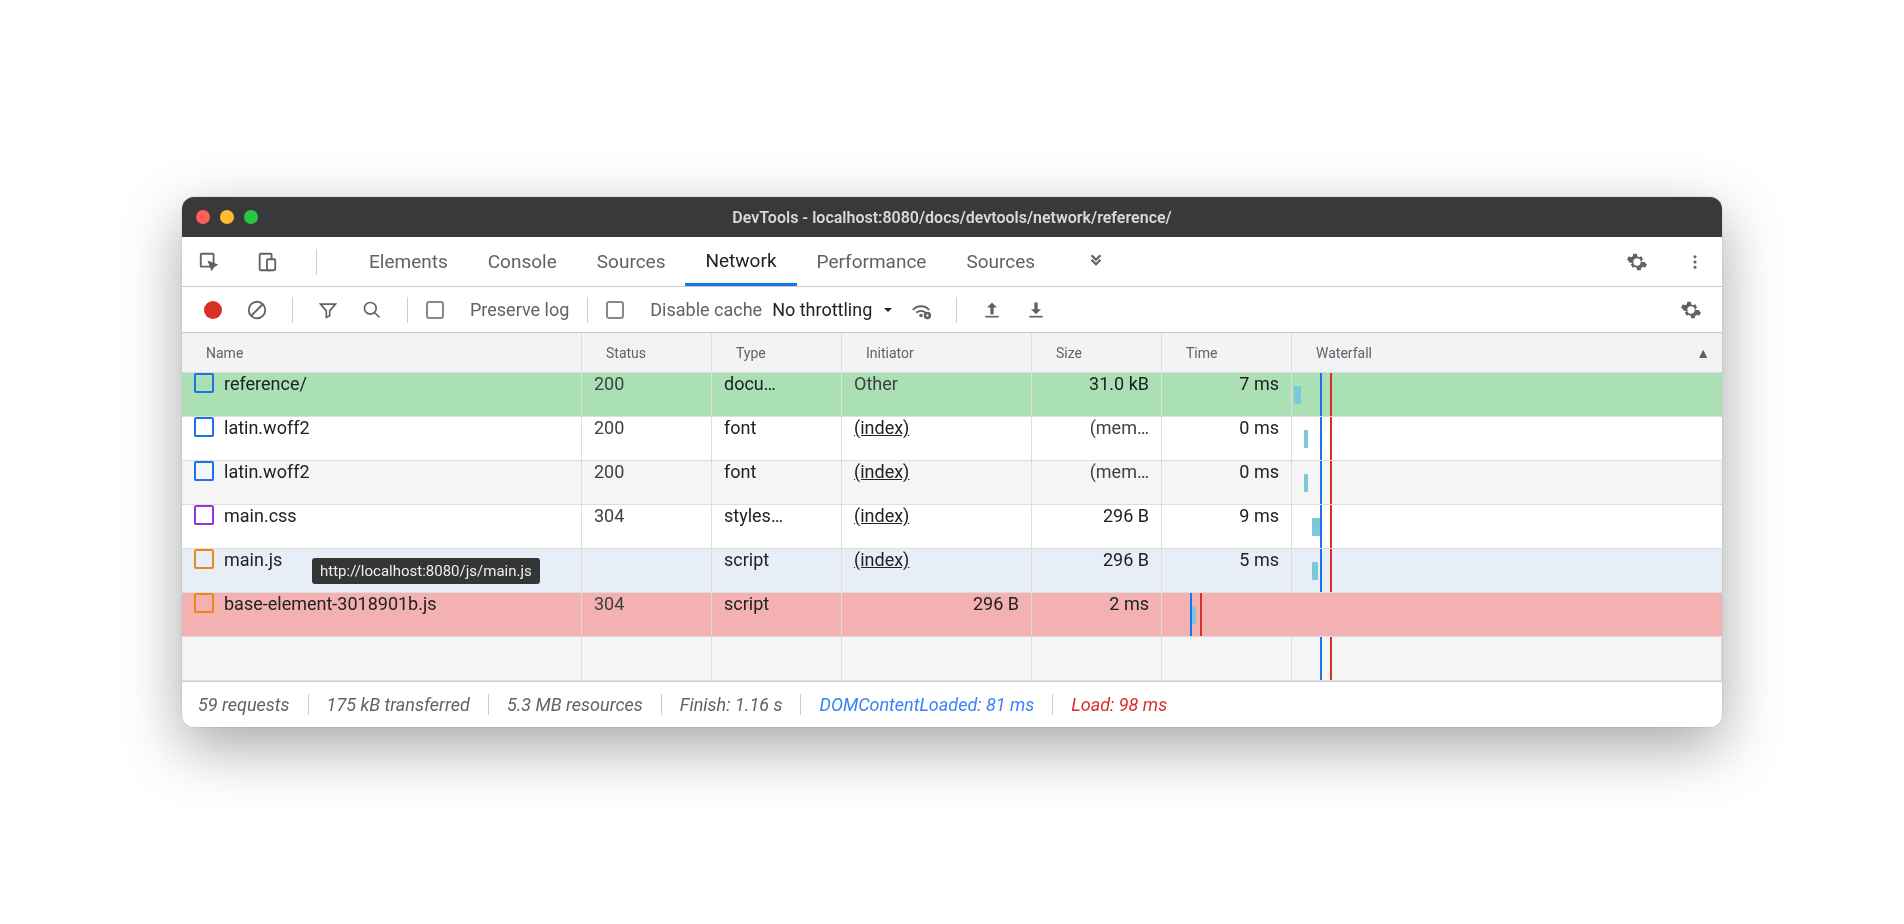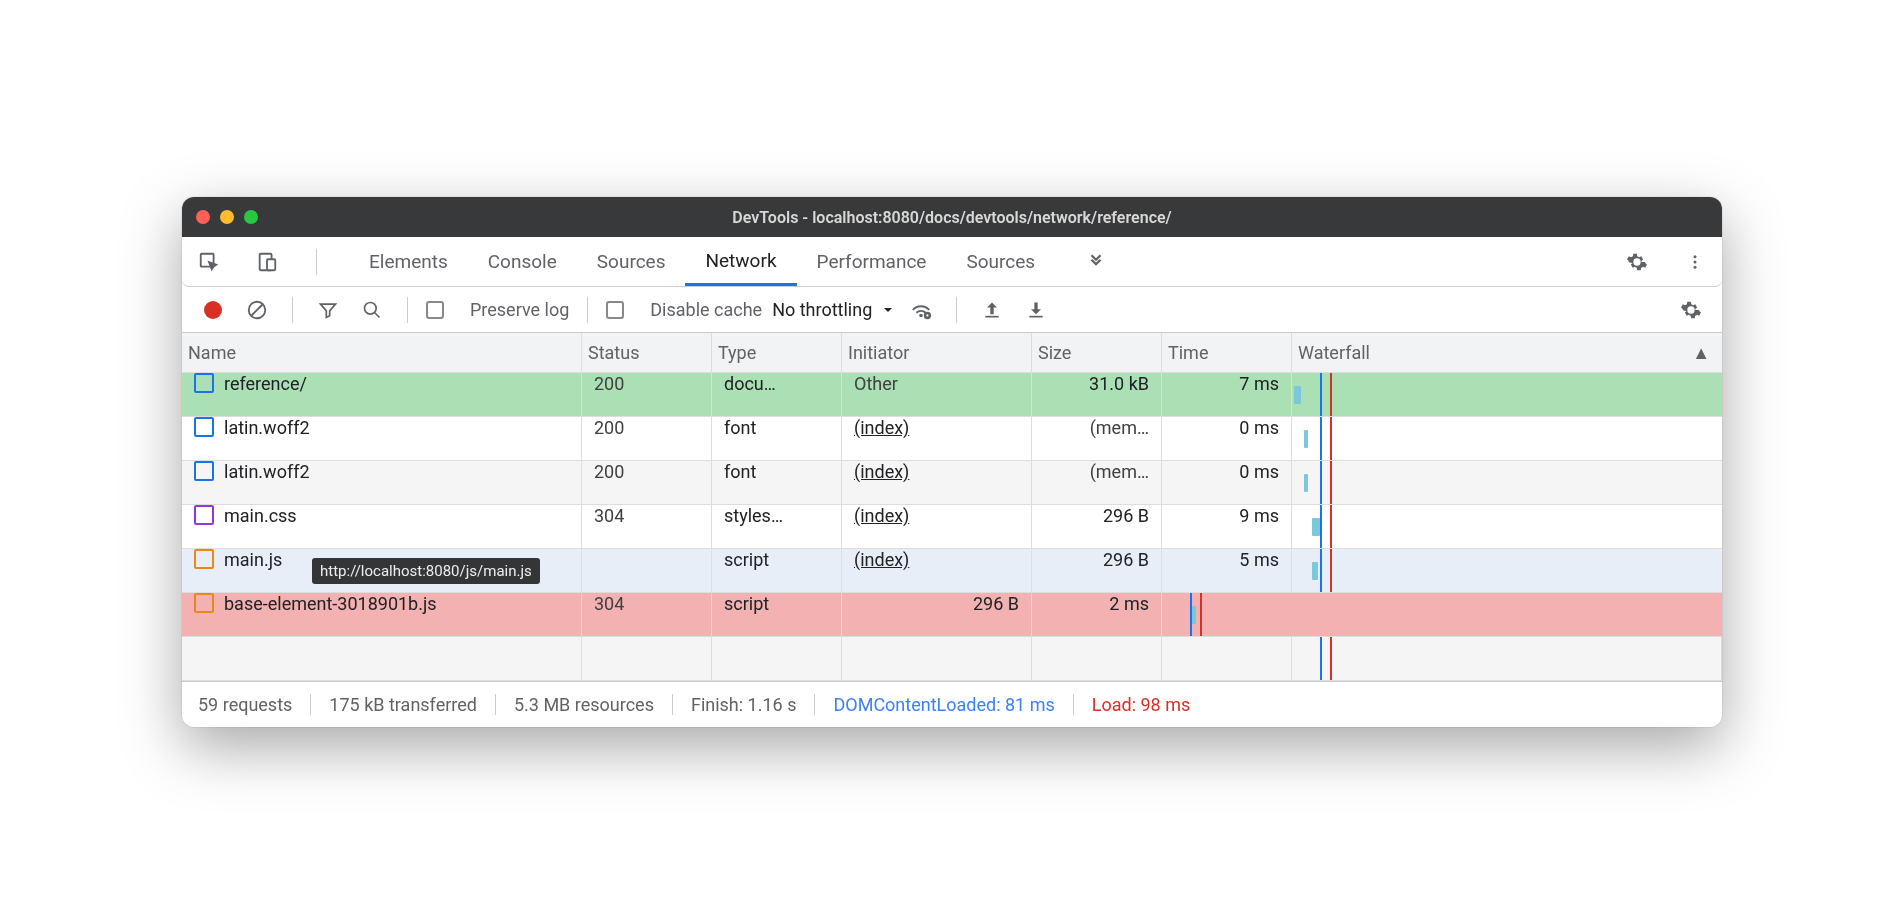--- a/index.html
+++ b/index.html
@@ -41,21 +41,20 @@
   font-weight: 600;
   pointer-events: none;
 }
 .tabbar {
   display: flex;
   align-items: center;
   height: 50px;
   border-bottom: 1px solid #ccc;
   padding: 0 10px;
   gap: 24px;
-  border-radius: 7px;
 }
 .tabbar .spacer { flex: 1; }
 .icon-btn {
   width: 34px; height: 34px;
   display: flex; align-items: center; justify-content: center;
   color: #5f6367;
   cursor: pointer;
 }
 .divider { width: 1px; height: 26px; background: #ccc; margin: 0 8px; }
 .tab {
@@ -100,22 +99,22 @@
 }
 .table { width: 100%; }
 .thead, .trow {
   display: grid;
   grid-template-columns: 400px 130px 130px 190px 130px 130px 1fr;
   border-bottom: 1px solid #ddd;
 }
 .thead { background: #f1f3f4; height: 40px; }
 .th {
   display: flex; align-items: center;
-  padding: 0 6px;
-  font-size: 18px;
+  padding: 0 24px;
+  font-size: 14px;
   color: #5f6367;
   border-right: 1px solid #ddd;
   position: relative;
 }
 .th:last-child { border-right: none; }
 .th .sort-arrow { position: absolute; right: 12px; }
 .trow { height: 44px; font-size: 18px; }
 .trow:nth-child(odd) { background: #f5f5f5; }
 .trow:nth-child(even) { background: #fff; }
 .trow.green { background: #aae0b4 !important; }
@@ -161,21 +160,21 @@
 .statusbar {
   display: flex;
   align-items: center;
   height: 46px;
   padding: 0 16px;
   gap: 0;
   font-size: 18px;
   color: #5f6367;
   border-top: 1px solid #ccc;
 }
-.statusbar .seg { padding: 0 18px; border-right: 1px solid #ccc; }
+.statusbar .seg { padding: 0 18px; border-right: 1px solid #ccc; font-style: italic; }
 .statusbar .seg:first-child { padding-left: 0; }
 .statusbar .seg:last-child { border-right: none; }
 .dcl { color: #3b82f6; }
 .load { color: #d93025; }
 svg { display: block; }
 </style>
 </head>
 <body>
 
 <div class="window">

